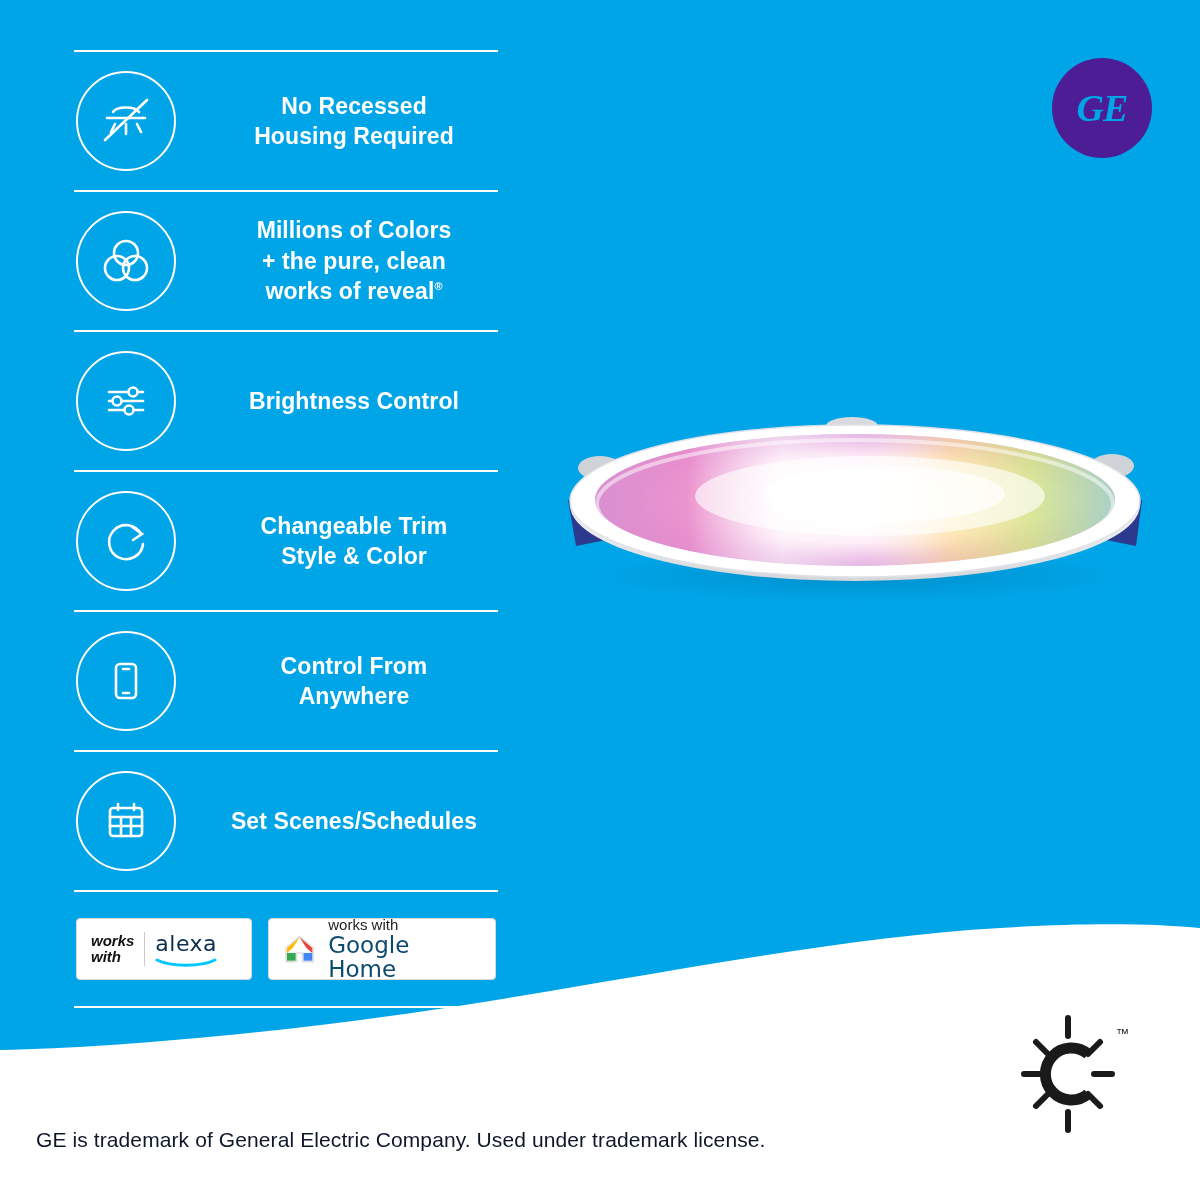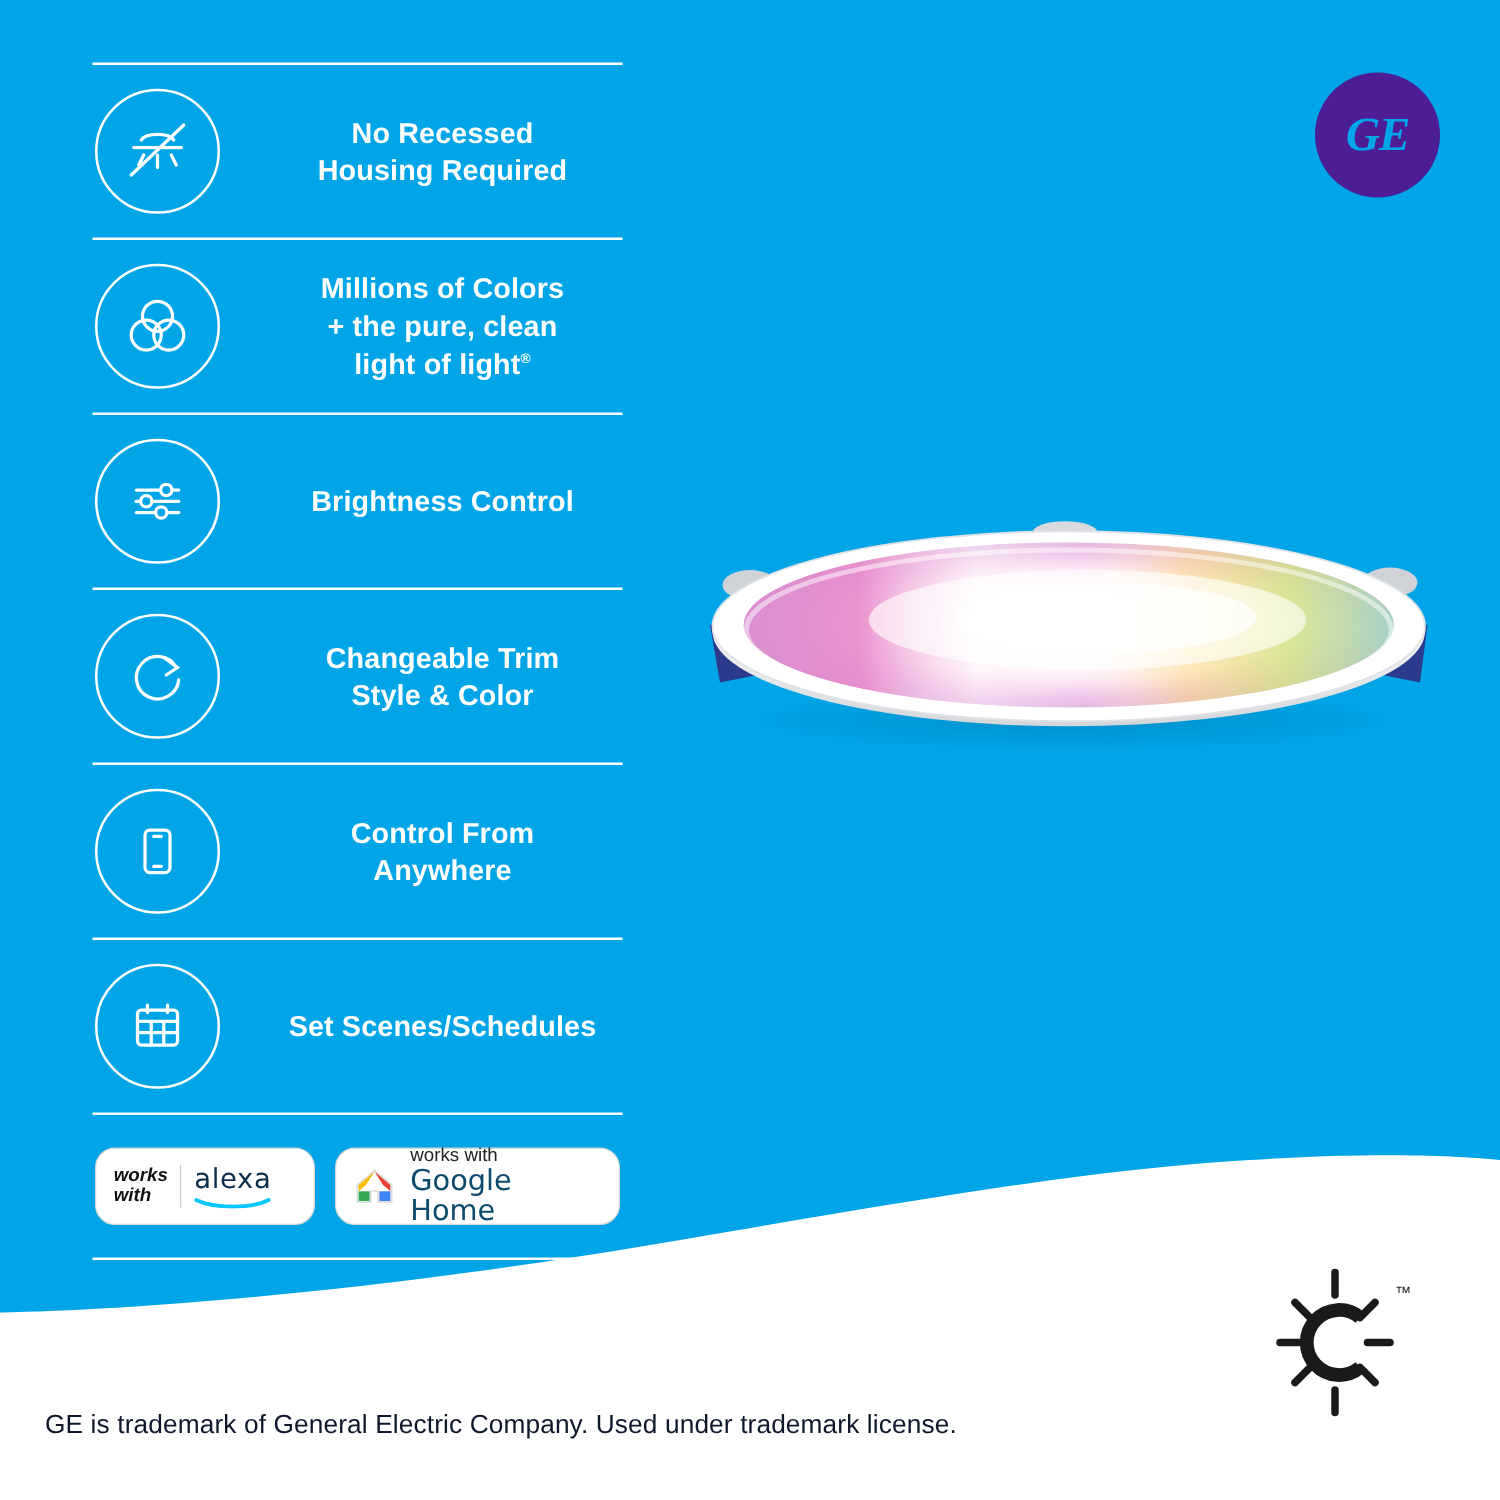--- a/index.html
+++ b/index.html
@@ -106,21 +106,21 @@
   
   .badges {
     display: flex;
     gap: 16px;
     padding: 26px 2px 26px 2px;
     align-items: center;
   }
   .badge {
     background: #ffffff;
     border: 1px solid #d8d8d8;
-    border-radius: 16px;
+    border-radius: 4px;
     height: 62px;
     display: flex;
     align-items: center;
     box-sizing: border-box;
   }
   .badge-alexa {
     width: 176px;
     padding: 0 14px;
     gap: 10px;
   }
@@ -242,21 +242,21 @@
       <div class="feature-icon">
         <svg width="62" height="62" viewBox="0 0 62 62" fill="none" stroke="#ffffff" stroke-width="2.6">
           <circle cx="31" cy="23" r="12"></circle>
           <circle cx="22" cy="38" r="12"></circle>
           <circle cx="40" cy="38" r="12"></circle>
         </svg>
       </div>
       <div class="feature-label">
         <span>Millions of Colors</span><br>
         <span>+ the pure, clean</span><br>
-        <span>light of light</span><sup>®</sup>
+        <span>works of reveal</span><sup>®</sup>
       </div>
     </div>
 
     <div class="rule"></div>
 
     <div class="feature-row">
       <div class="feature-icon">
         <svg width="62" height="62" viewBox="0 0 62 62" fill="none" stroke="#ffffff" stroke-width="2.6" stroke-linecap="round">
           <line x1="14" y1="22" x2="48" y2="22"></line>
           <line x1="14" y1="31" x2="48" y2="31"></line>

